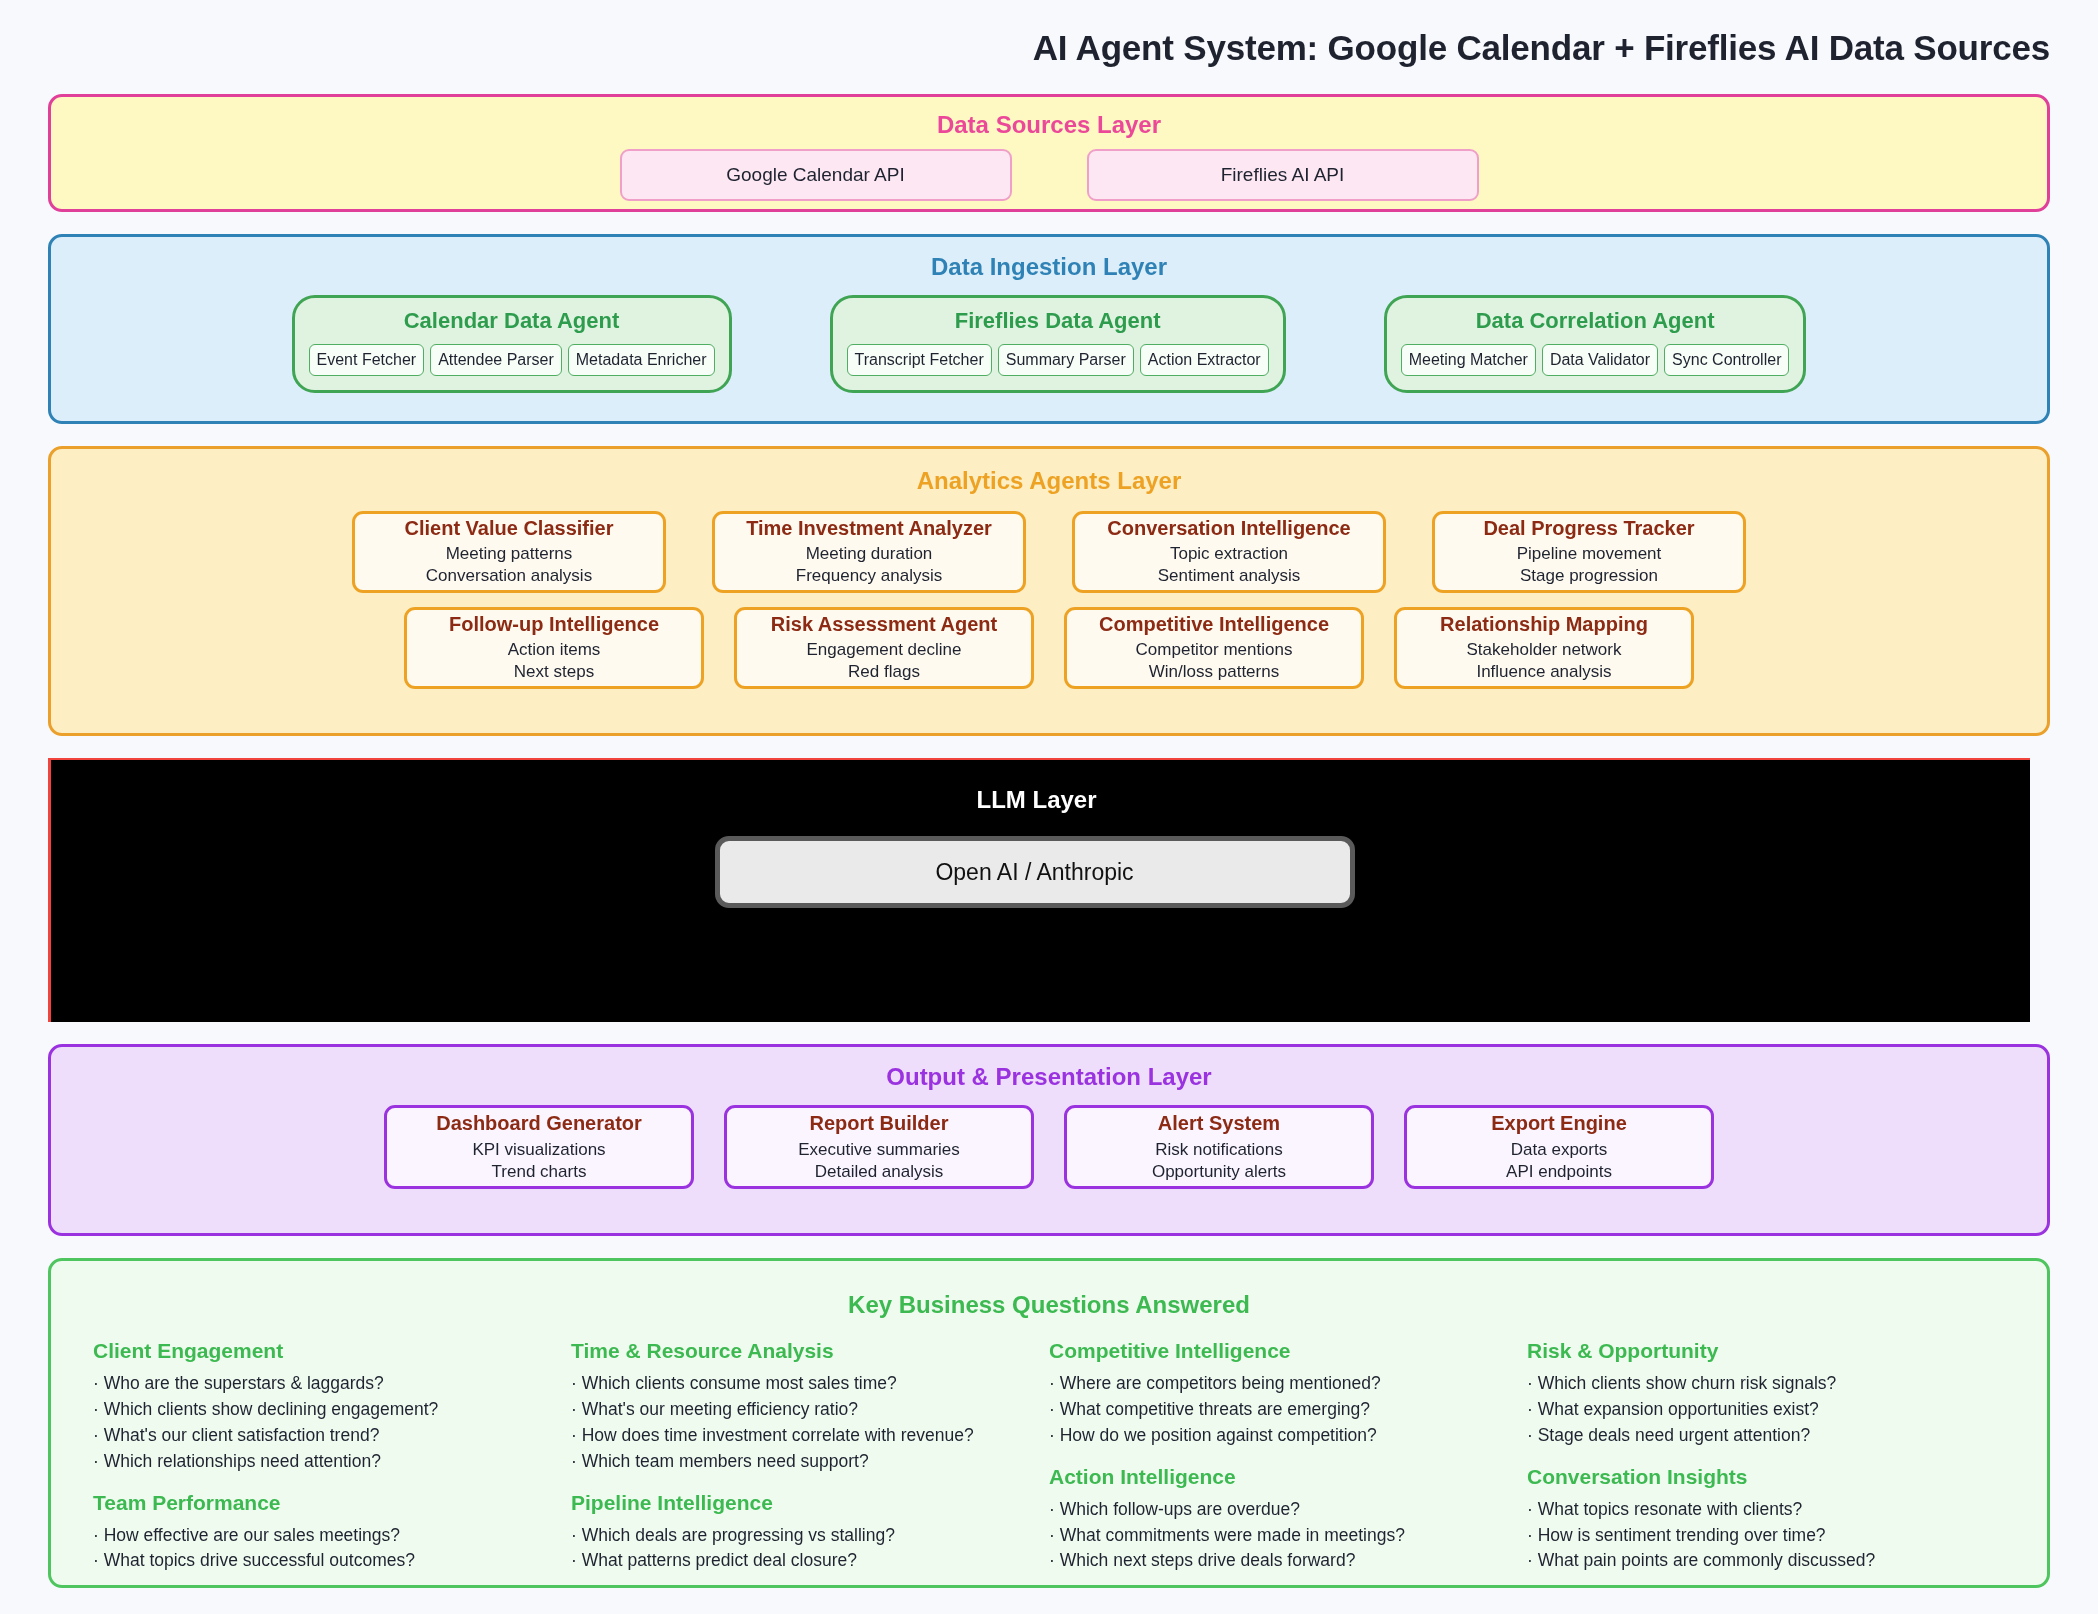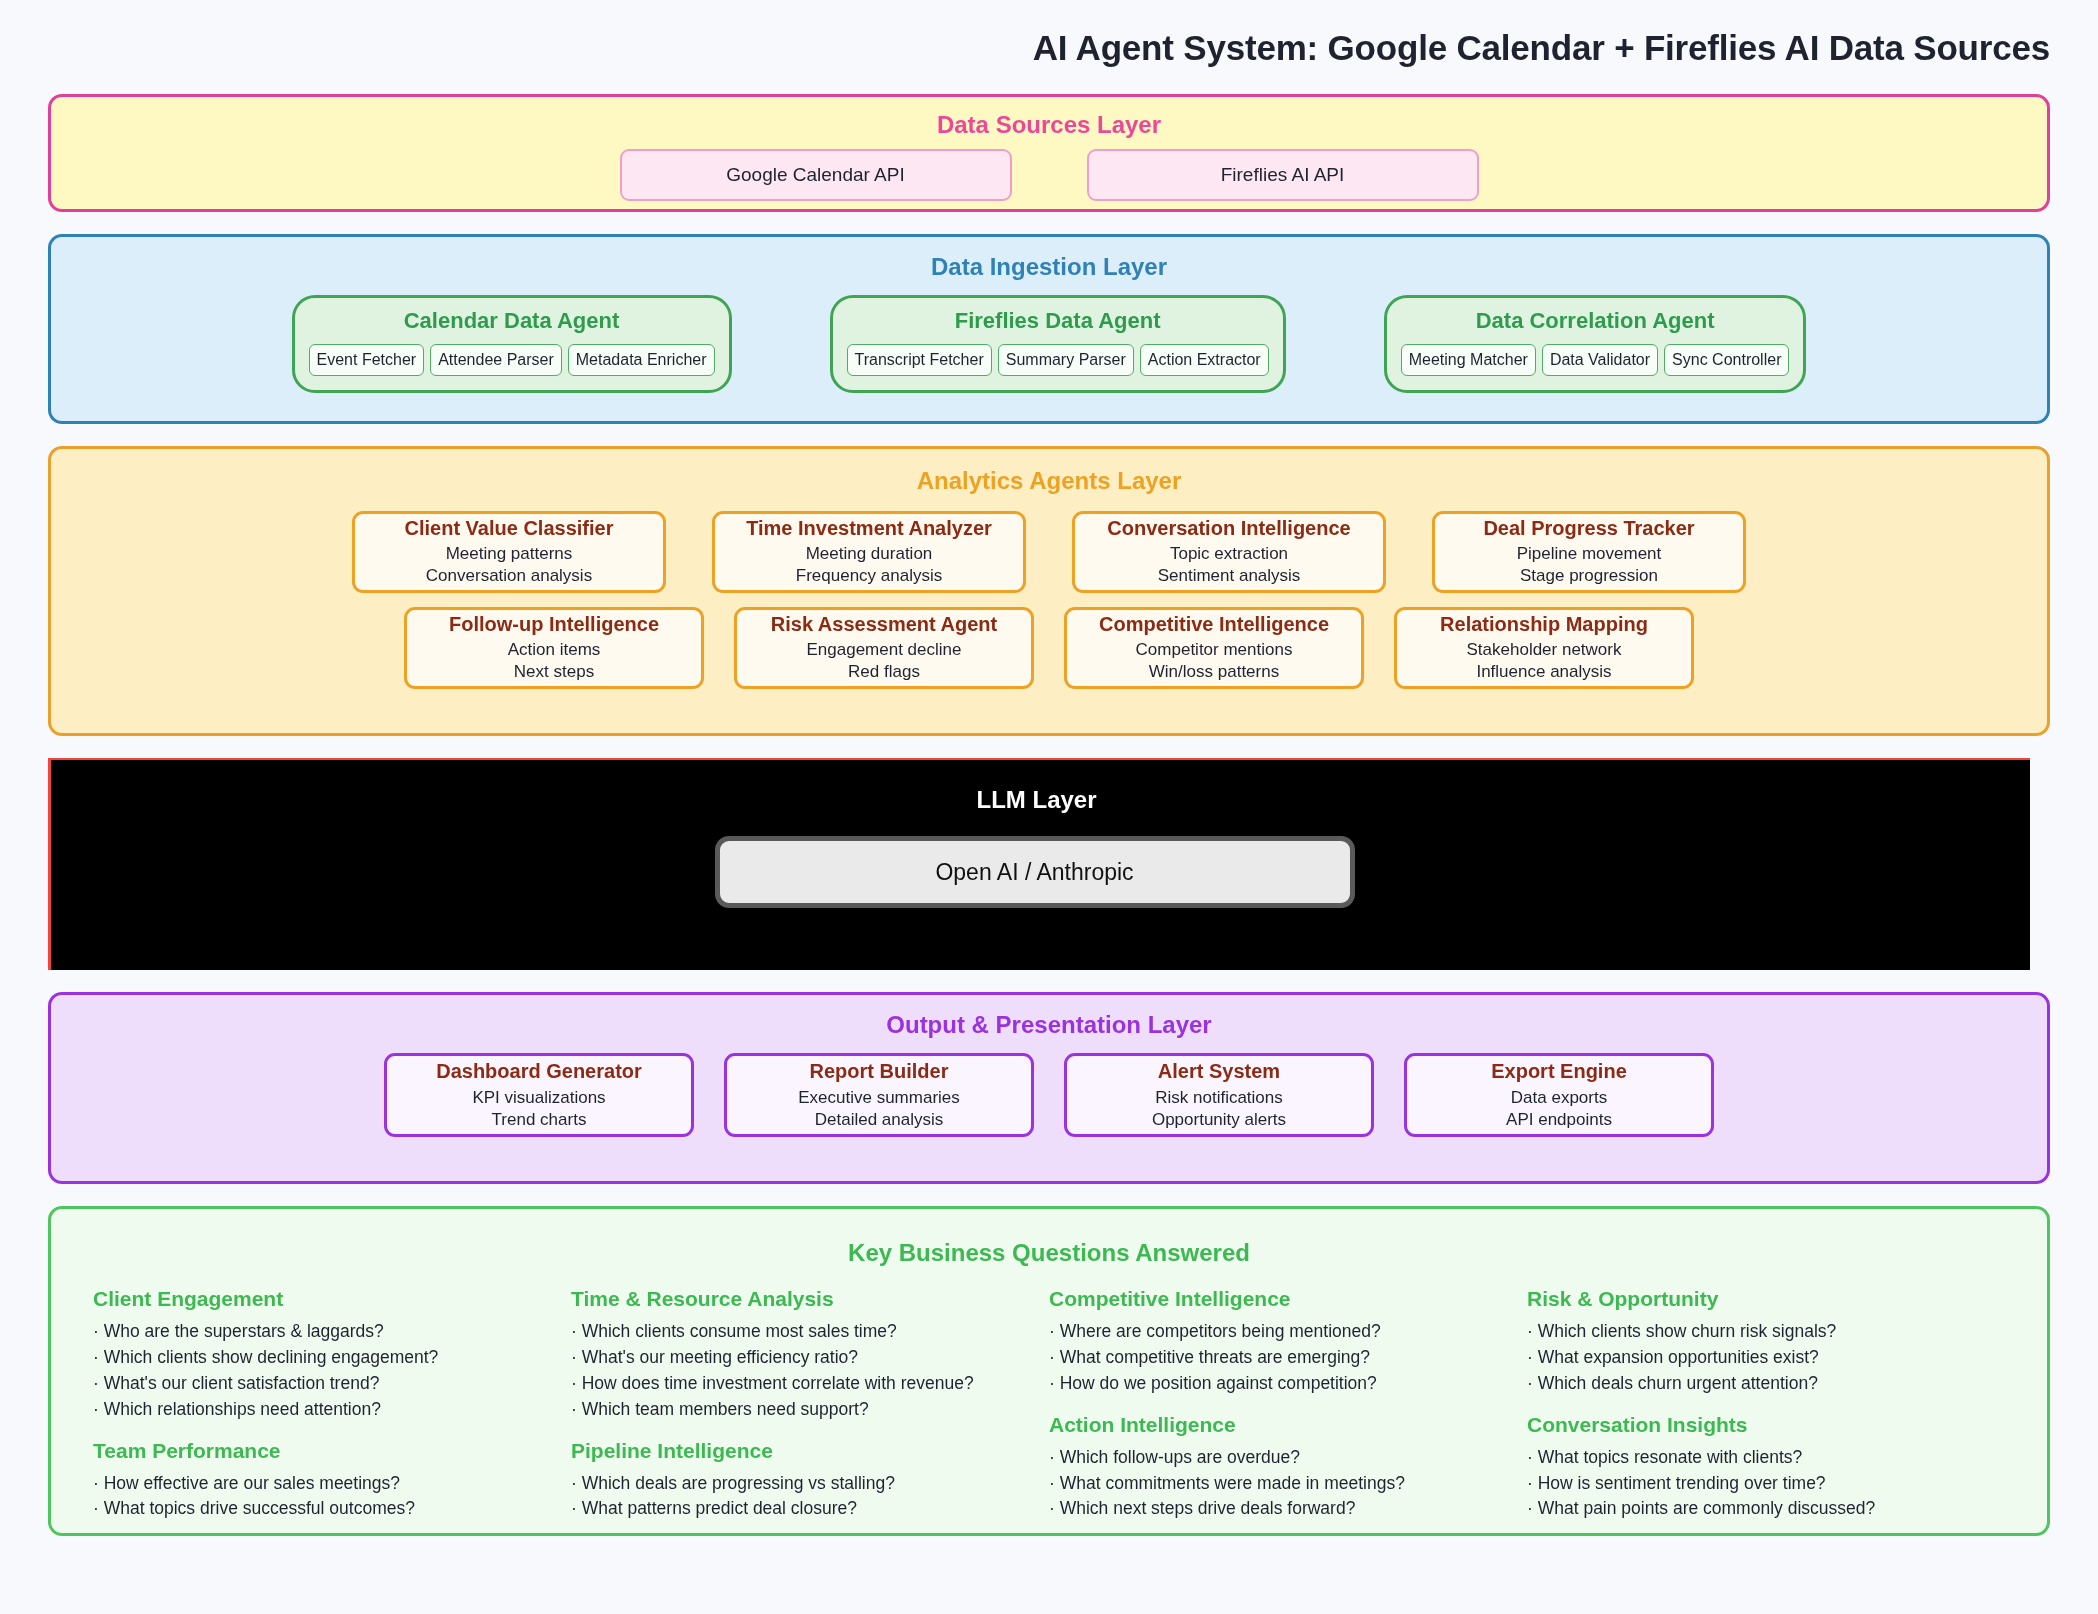--- a/index.html
+++ b/index.html
@@ -141,21 +141,21 @@
   }
 
   
   .layer-llm {
     background: #000000;
     border-left: 3px solid #f0443c;
     border-top: 2px solid #f0443c;
     border-right: none;
     border-bottom: none;
     border-radius: 0;
-    height: 212px;
+    height: 264px;
     margin-left: 0;
     margin-right: 20px;
     display: flex;
     flex-direction: column;
     align-items: center;
   }
   .llm-title {
     color: #ffffff;
     font-weight: bold;
     font-size: 24px;
@@ -397,21 +397,21 @@
         <div class="q-head second">Action Intelligence</div>
         <div class="q-item">· Which follow-ups are overdue?</div>
         <div class="q-item">· What commitments were made in meetings?</div>
         <div class="q-item">· Which next steps drive deals forward?</div>
       </div>
 
       <div class="q-col">
         <div class="q-head">Risk &amp; Opportunity</div>
         <div class="q-item">· Which clients show churn risk signals?</div>
         <div class="q-item">· What expansion opportunities exist?</div>
-        <div class="q-item">· Which deals churn urgent attention?</div>
+        <div class="q-item">· Stage deals need urgent attention?</div>
         <div class="q-head second">Conversation Insights</div>
         <div class="q-item">· What topics resonate with clients?</div>
         <div class="q-item">· How is sentiment trending over time?</div>
         <div class="q-item">· What pain points are commonly discussed?</div>
       </div>
 
     </div>
   </section>
 
 </div>

